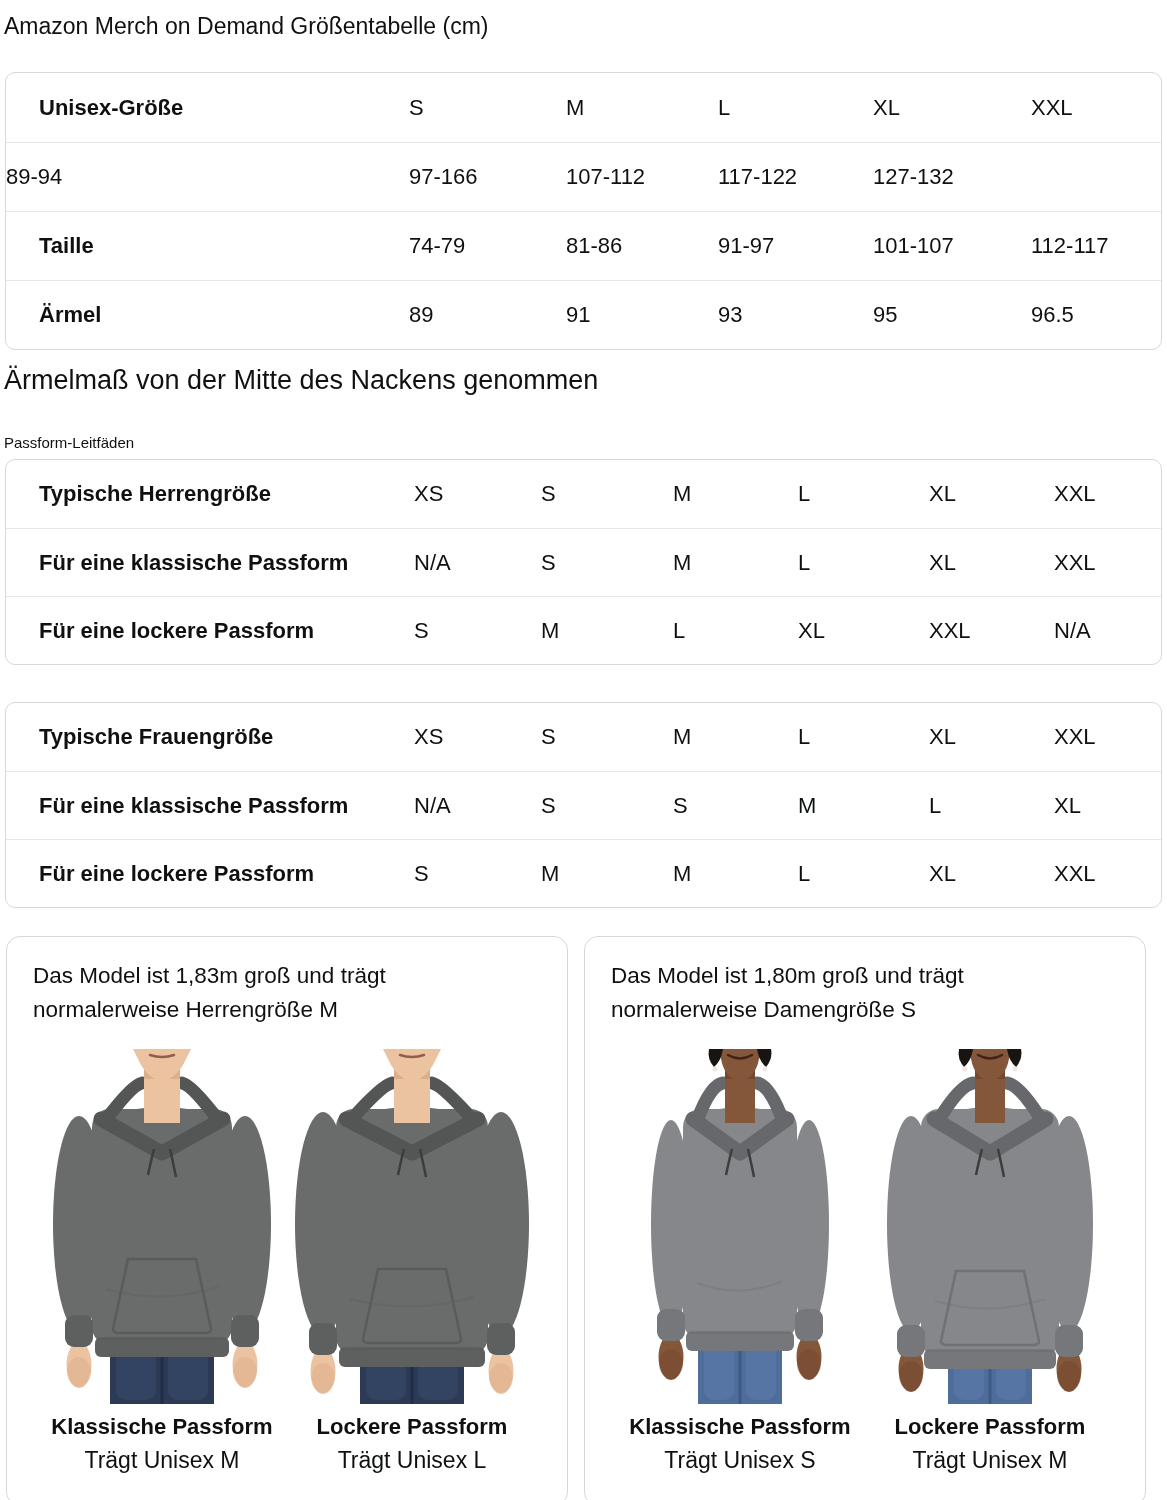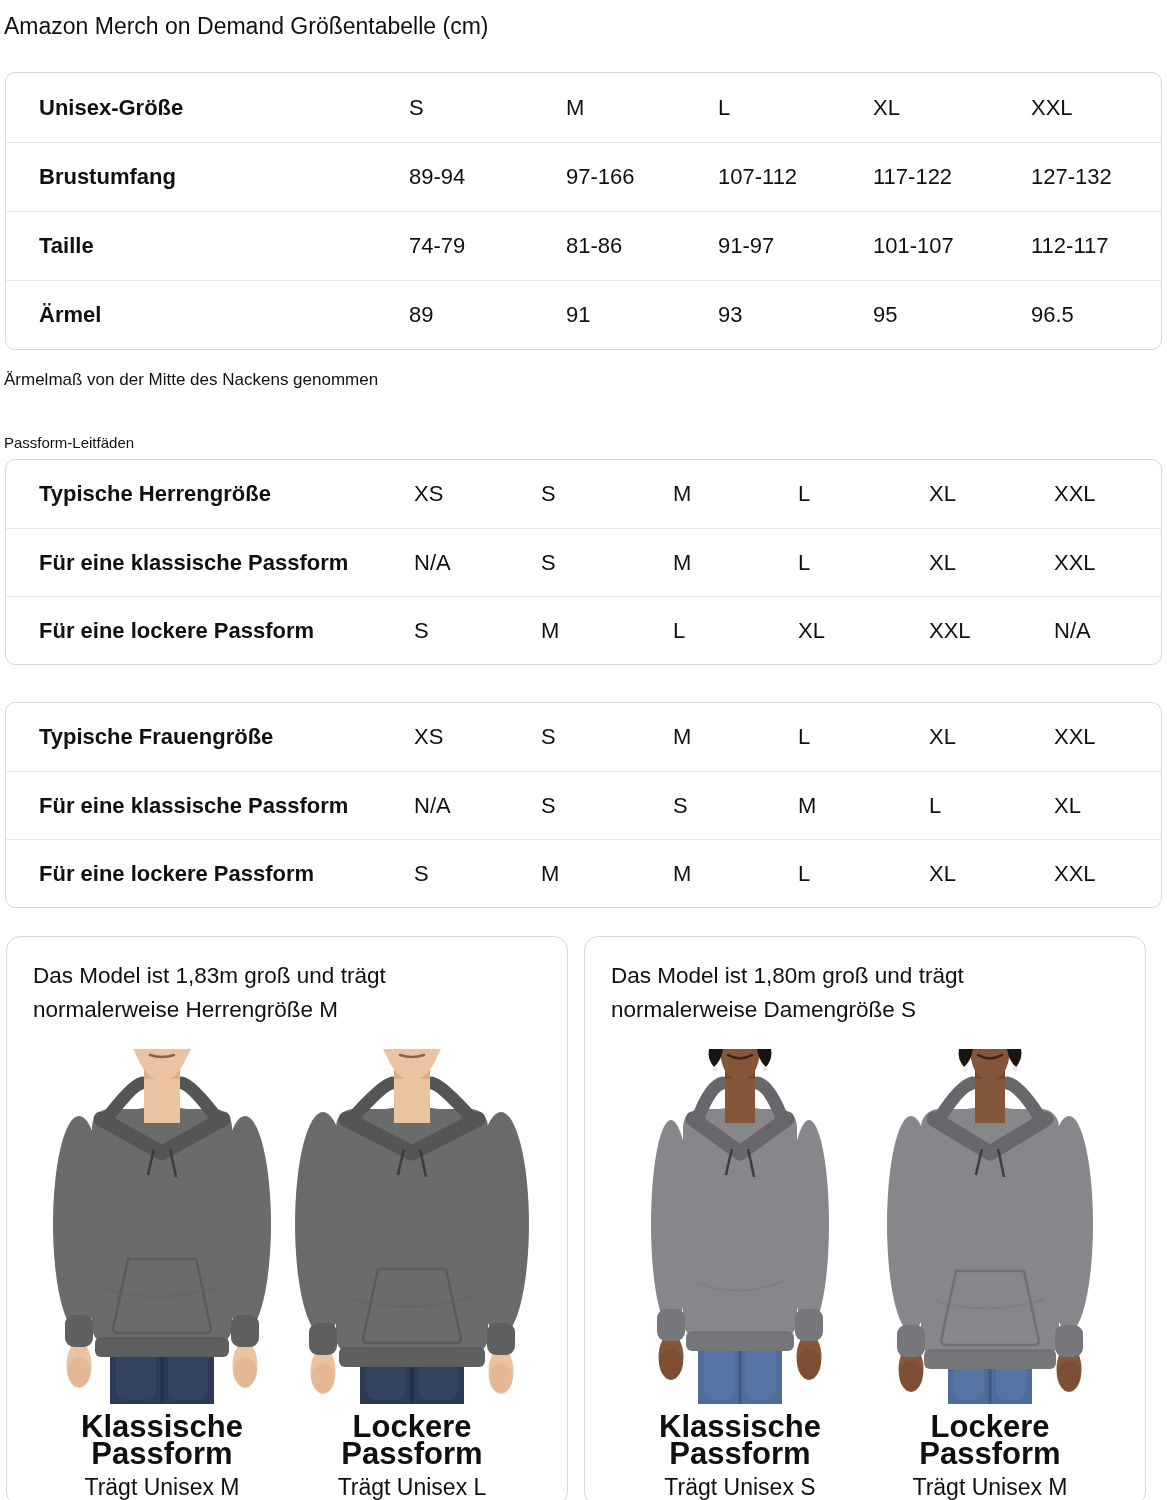--- a/index.html
+++ b/index.html
@@ -21,57 +21,56 @@
   .trow {
     display: grid; align-items: center;
     font-size: 22px; border-top: 1px solid #e7e7e7;
   }
   .trow:first-child { border-top: none; }
   .size-table .trow { grid-template-columns: 403px 157px 152px 155px 158px 1fr; height: 69px; }
   .fit-table .trow { grid-template-columns: 408px 127px 132px 125px 131px 125px 1fr; height: 68px; }
   .rlabel { font-weight: 700; padding-left: 33px; }
   .cell { font-weight: 400; }
 
-  .note { font-size: 17px; margin: 18px 0 0 4px; line-height: 24px; }
+  .note { font-size: 27px; margin: 18px 0 0 4px; line-height: 24px; }
   .section-heading { font-size: 15px; font-weight: 400; margin: 37px 0 0 4px; line-height: 28px; }
   .fit-table { margin-top: 2px; }
   .fit-table.second { margin-top: 37px; }
 
   .cards { display: flex; gap: 16px; margin: 28px 0 0 6px; width: 1155px; }
   .card {
     width: 562px; height: 570px;
     border: 1px solid #d5d9d9; border-radius: 14px;
     padding: 22px 26px 20px 26px; background: #fff;
   }
   .card-text { font-size: 22.5px; line-height: 34px; max-width: 465px; }
   .figures { display: flex; justify-content: space-between; padding: 0 4px; margin-top: 22px; }
   .figure-block { width: 250px; display: flex; flex-direction: column; align-items: center; }
   .figure-art { width: 250px; height: 355px; }
   .figure-art svg { display: block; width: 250px; height: 355px; }
-  .fit-label { font-weight: 700; font-size: 31px; margin-top: 9px; line-height: 27px; text-align: center; }
+  .fit-label { font-weight: 700; font-size: 22px; margin-top: 9px; line-height: 27px; text-align: center; }
   .size-label { font-weight: 400; font-size: 23px; margin-top: 7px; line-height: 27px; text-align: center; }
 </style>
 </head>
 <body>
 
 <div class="page">
 
   <div class="page-title">Amazon Merch on Demand Größentabelle (cm)</div>
 
   <div class="panel size-table">
     <div class="trow">
       <div class="rlabel">Unisex-Größe</div>
       <div class="cell">S</div>
       <div class="cell">M</div>
       <div class="cell">L</div>
       <div class="cell">XL</div>
       <div class="cell">XXL</div>
     </div>
     <div class="trow">
-      <div class="rlabel">Brustumfang</div>
       <div class="cell">89-94</div>
       <div class="cell">97-166</div>
       <div class="cell">107-112</div>
       <div class="cell">117-122</div>
       <div class="cell">127-132</div>
     </div>
     <div class="trow">
       <div class="rlabel">Taille</div>
       <div class="cell">74-79</div>
       <div class="cell">81-86</div>

